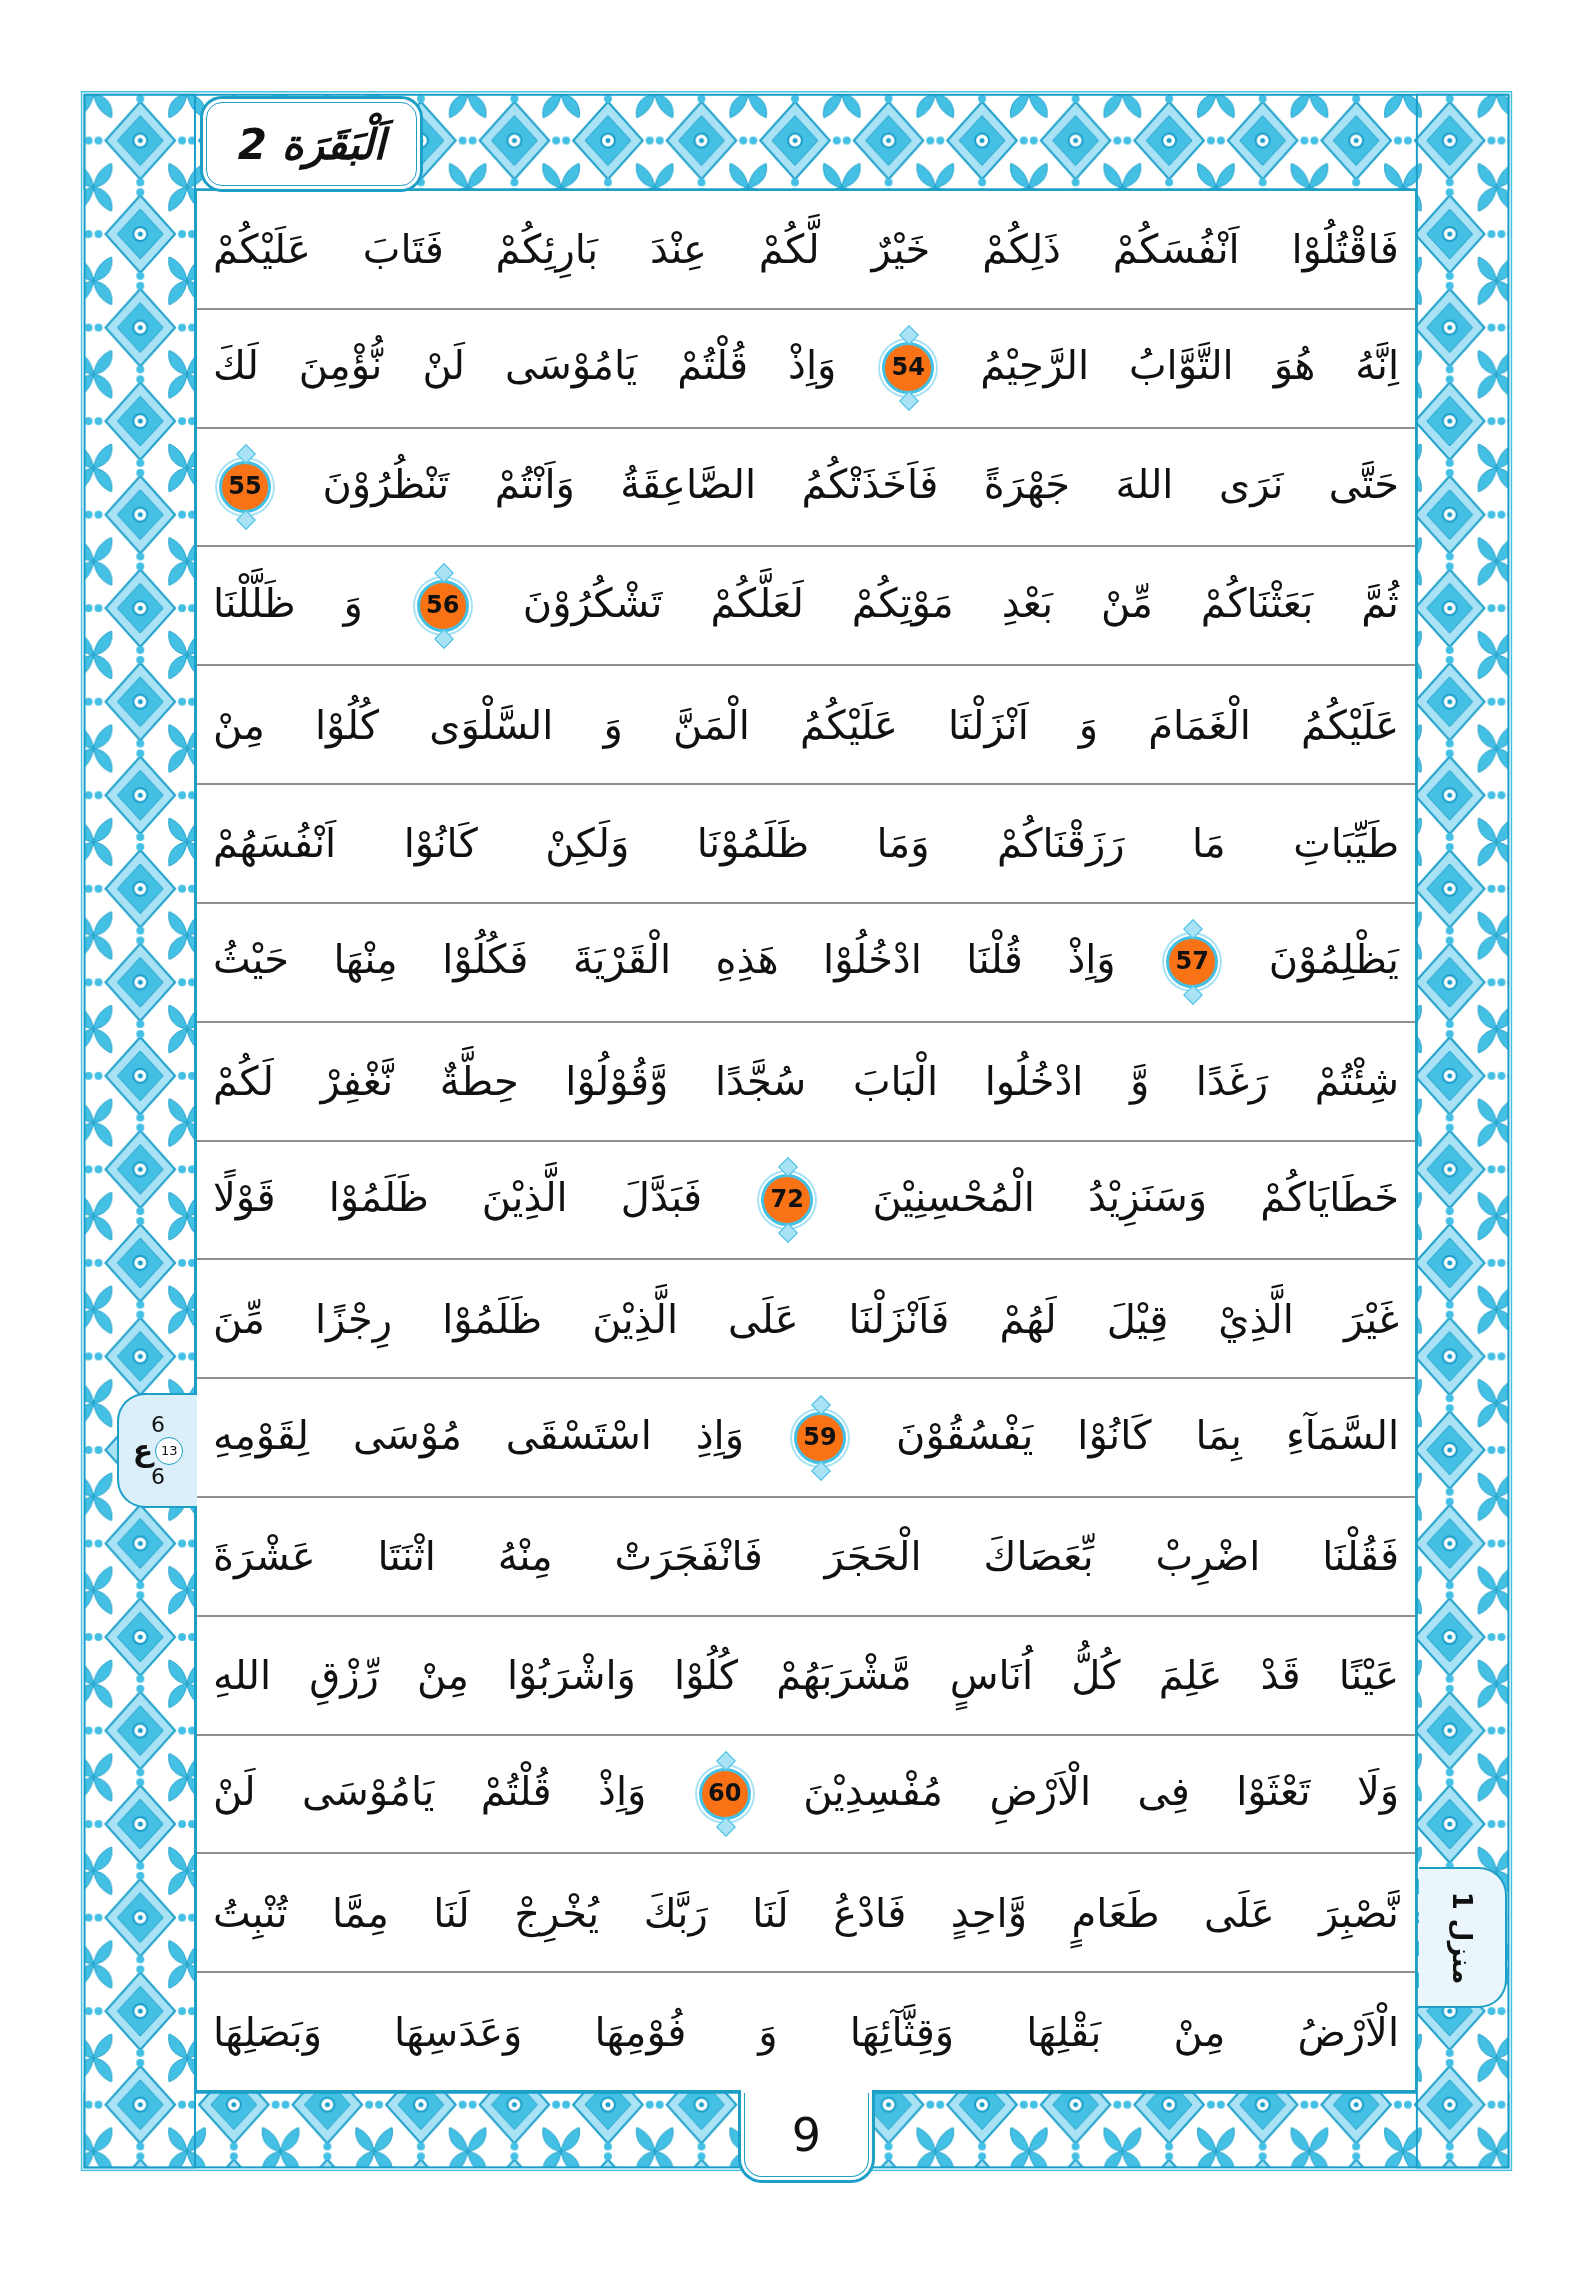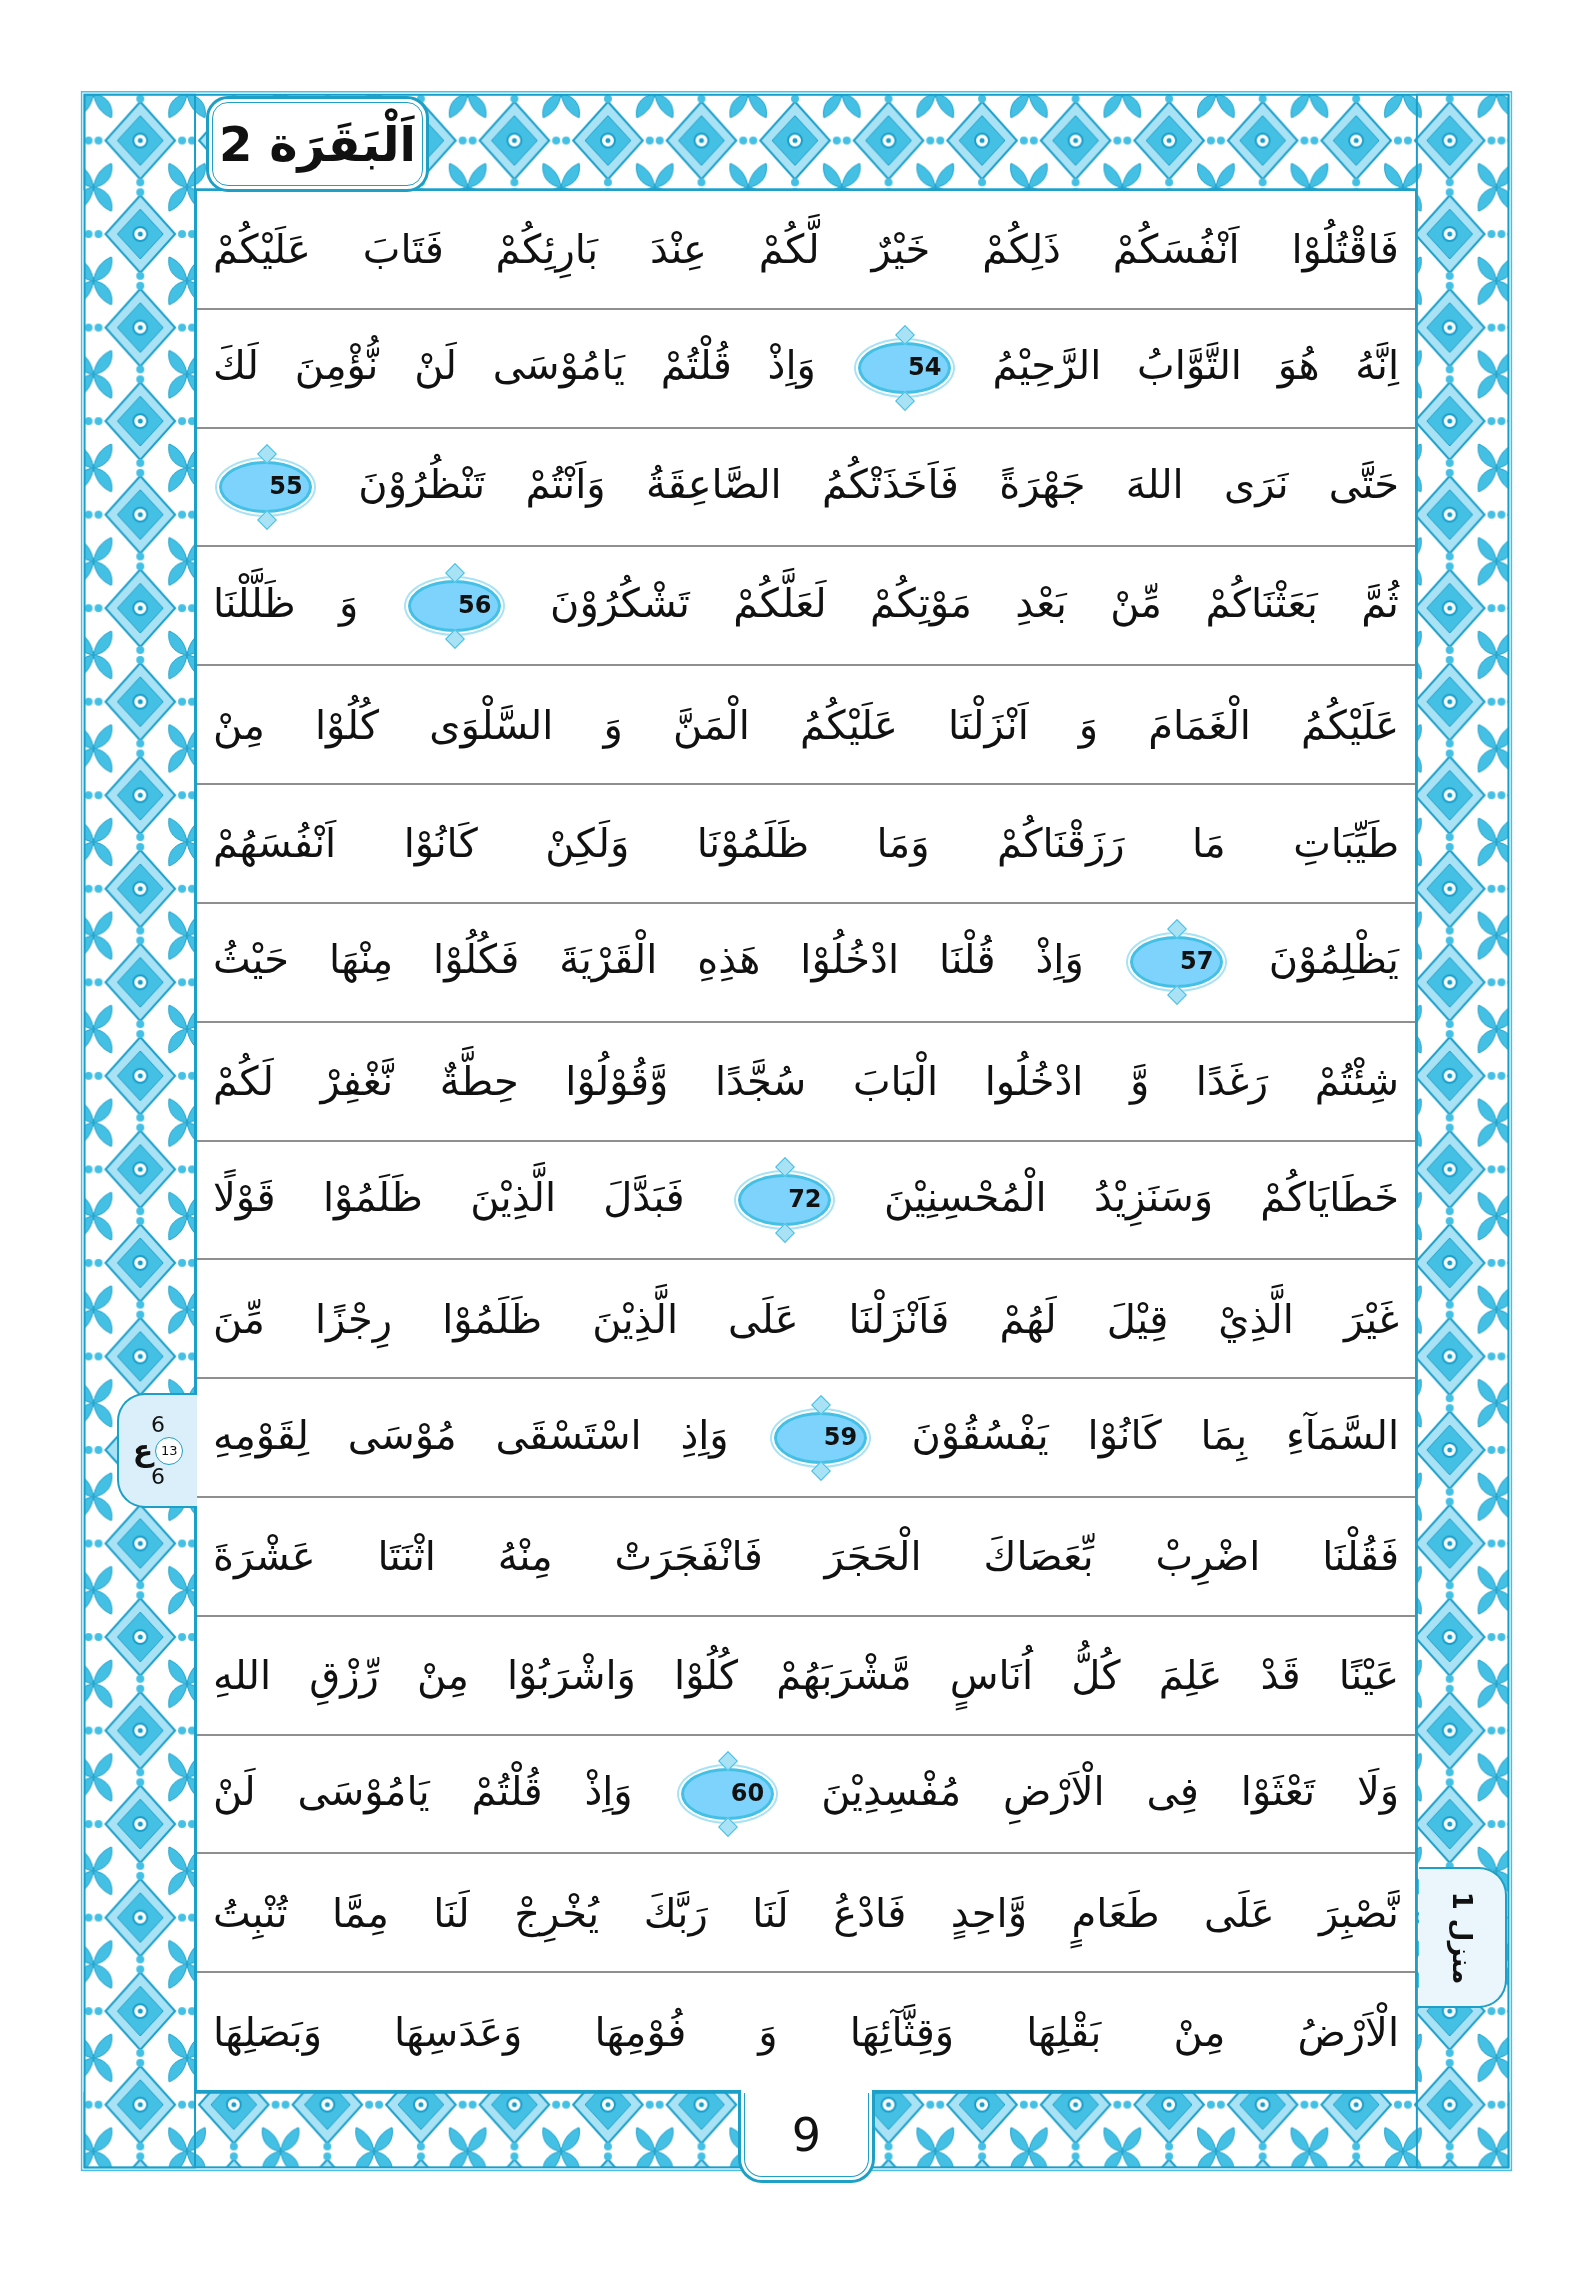--- a/index.html
+++ b/index.html
@@ -28,21 +28,21 @@
     border-radius:22px;
     display:flex;align-items:center;justify-content:center;
     color:var(--ink);
     z-index:5;
   }
   .tab::after{
     content:"";position:absolute;inset:3px;
     border:1px solid var(--frame);border-radius:16px;
     pointer-events:none;
   }
-  .tab-surah{left:206px;top:96px;width:217px;height:90px;font-size:48px;}
+  .tab-surah{left:200px;top:96px;width:217px;height:90px;font-size:42px;font-style:italic;}
   .tab-juz{left:987px;top:96px;width:205px;height:90px;font-size:38px;}
   .tab-text{direction:rtl;unicode-bidi:embed;white-space:nowrap;font-weight:bold;}
   
   .content{
     position:absolute;left:195px;top:189px;width:1222px;height:1903px;
     background:#ffffff;
     border:2px solid var(--frame);
     box-sizing:border-box;
     display:flex;flex-direction:column;
     z-index:4;
@@ -66,25 +66,24 @@
     font-family:"DejaVu Sans",sans-serif;
   }
   .words{color:var(--ink);}
   .verse-marker{
     position:relative;
     display:inline-flex;align-items:center;justify-content:center;
     width:46px;height:46px;
     border-radius:50%;
     border:3px solid var(--main);
     box-shadow:0 0 0 2px #ffffff,0 0 0 4px var(--light);
-    background:#7dd3fc;
+    background:#f97316;
     font-size:24px;font-weight:bold;color:var(--ink);
     vertical-align:middle;
     margin:0 6px;
-    padding-left:41px;
   }
   .verse-marker::before,.verse-marker::after{
     content:"";position:absolute;left:50%;margin-left:-6px;
     width:12px;height:12px;background:var(--light);
     border:1px solid var(--main);
     transform:rotate(45deg);
   }
   .verse-marker::before{top:-17px;}
   .verse-marker::after{bottom:-17px;}
   

